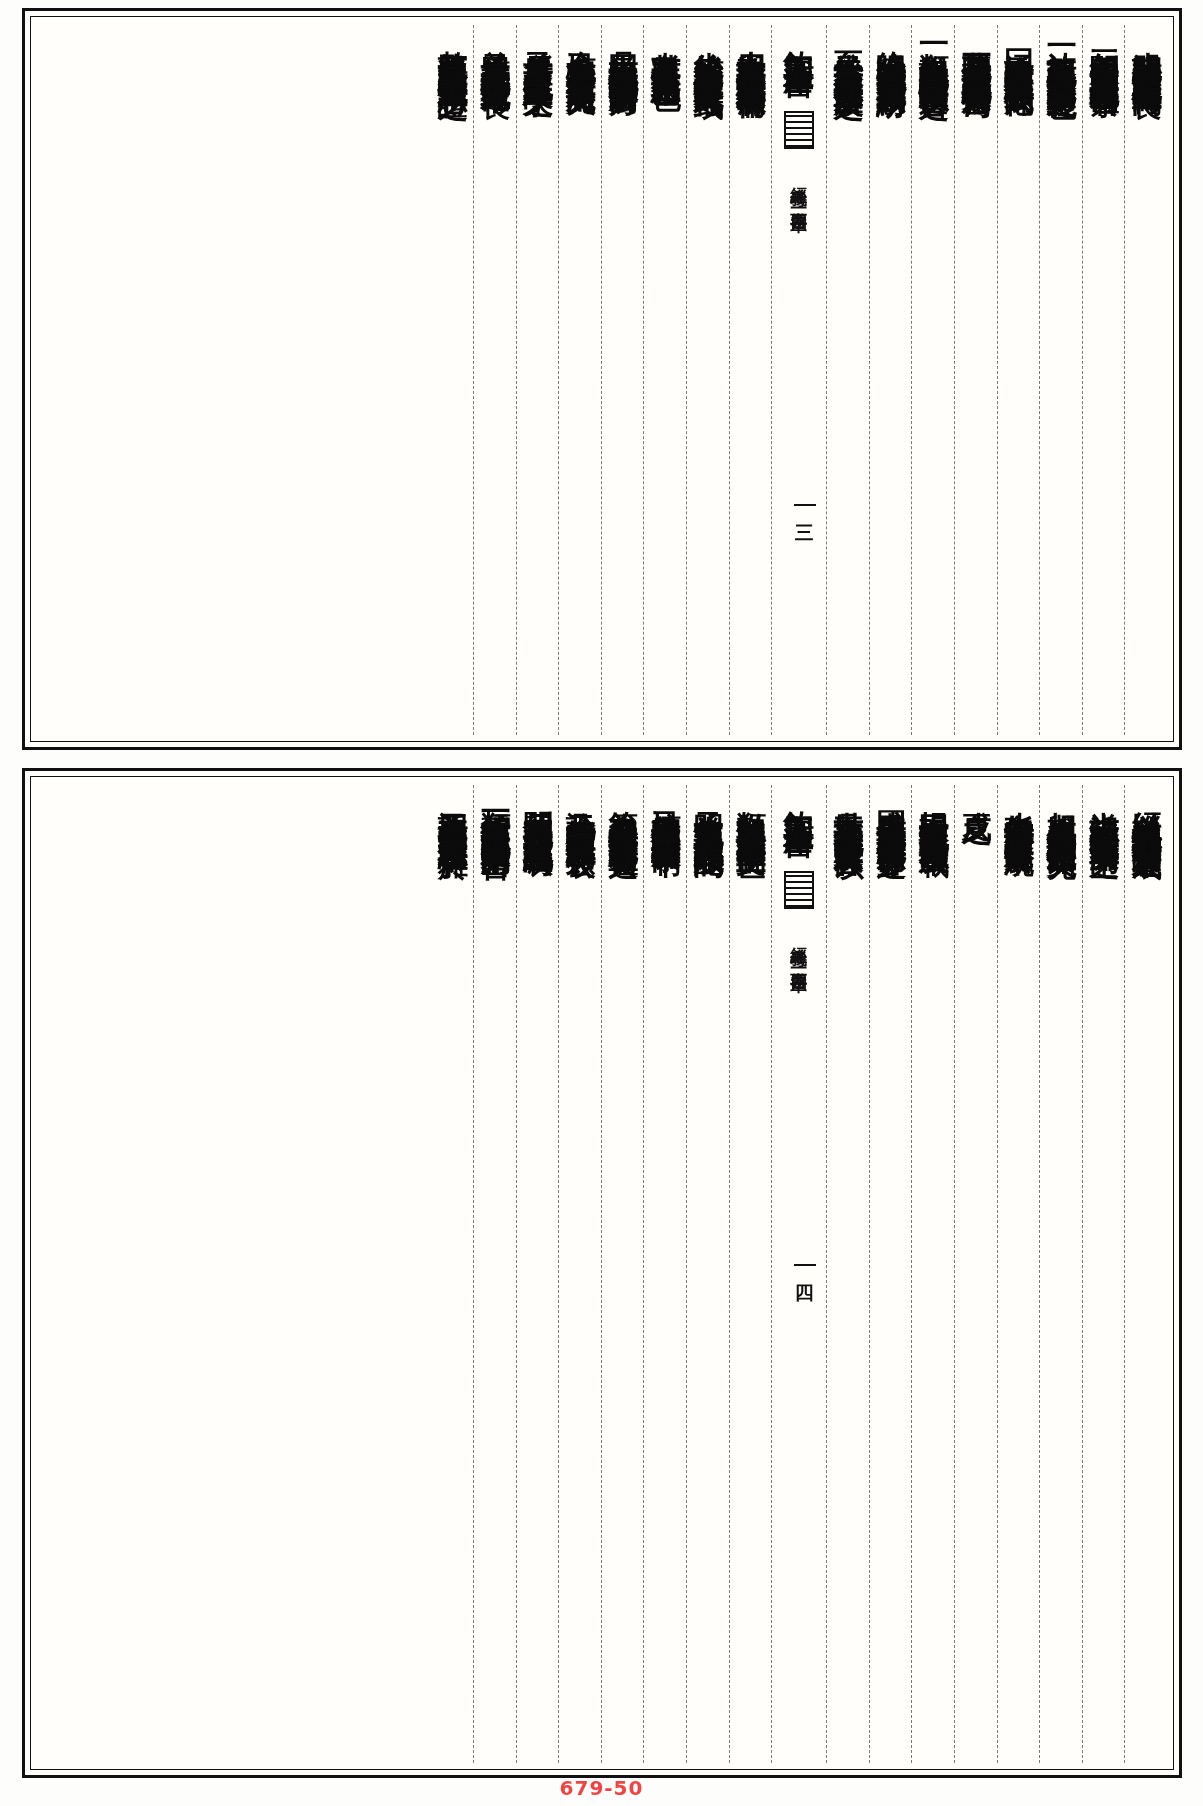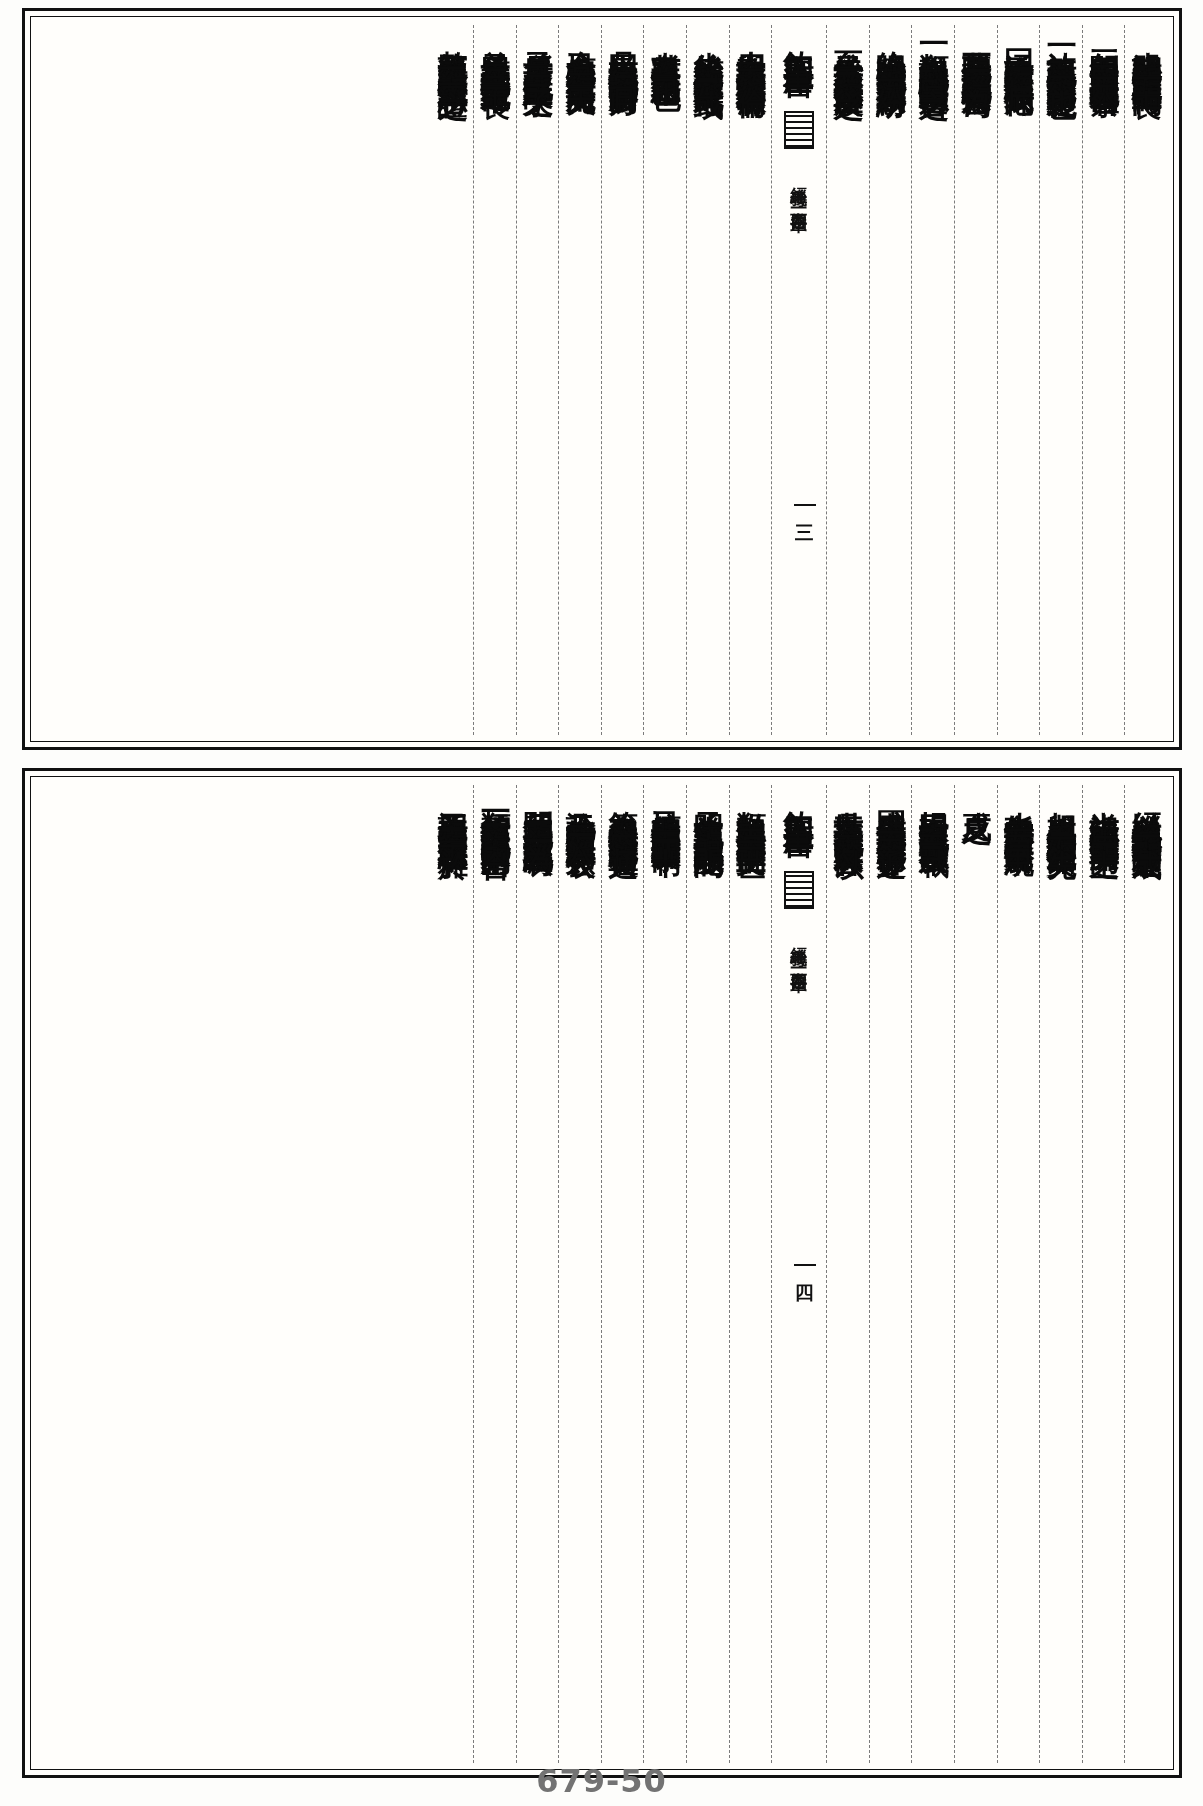--- a/index.html
+++ b/index.html
@@ -119,24 +119,24 @@
   }
 
   
   .footer {
     position: absolute;
     bottom: 6px;
     left: 0;
     width: 1203px;
     text-align: center;
     font-family: "DejaVu Sans", sans-serif;
-    font-size: 32px;
+    font-size: 20px;
     font-weight: 700;
     letter-spacing: 1px;
-    color: #737373;
+    color: #ef4444;
   }
 </style>
 </head>
 <body>
 
 <div class="page">
 
   <div class="leaf" id="leaf-top">
     <div class="leaf-inner">
 

